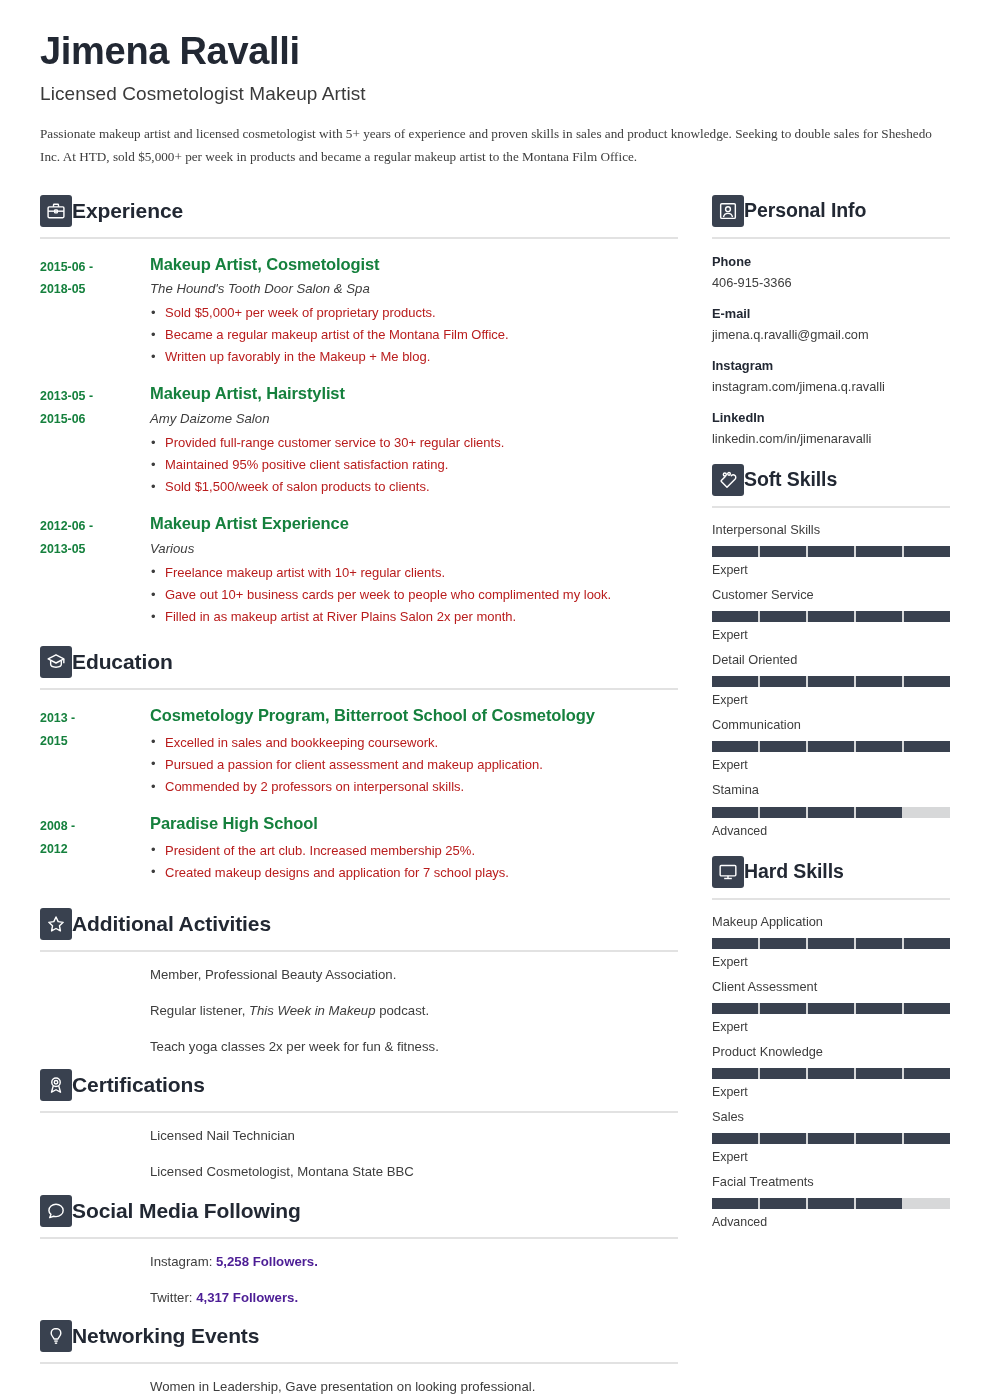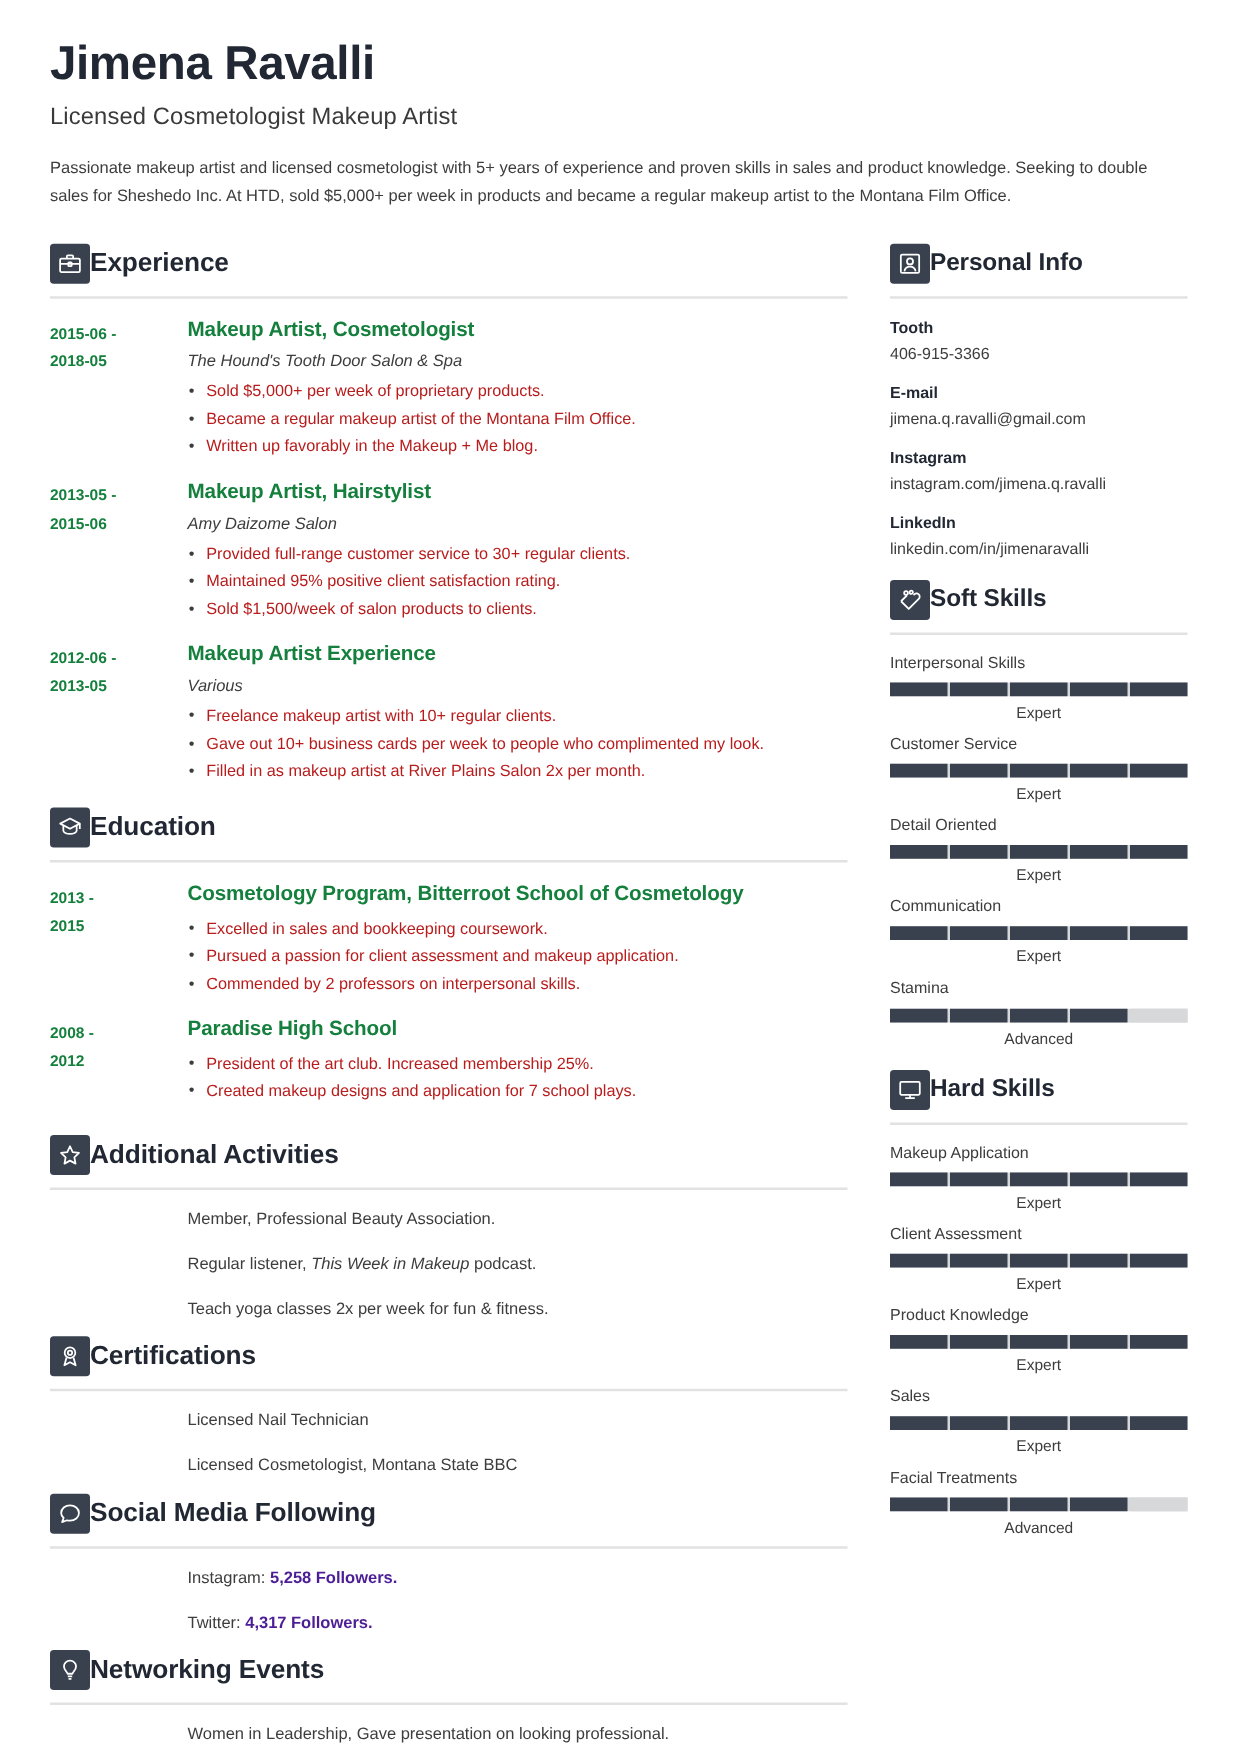--- a/index.html
+++ b/index.html
@@ -37,20 +37,21 @@
     font-weight: normal;
     margin-top: 10px;
     letter-spacing: 0.1px;
   }
   .summary {
     font-size: 13.2px;
     line-height: 1.78;
     color: #3d3d3d;
     margin-top: 17px;
     max-width: 912px;
+    font-family: Liberation Serif, serif;
   }
 
   
   .columns {
     display: flex;
     margin-top: 22px;
     align-items: flex-start;
   }
   .col-left { width: 638px; flex: 0 0 638px; }
   .col-gap  { width: 34px; flex: 0 0 34px; }
@@ -183,21 +184,21 @@
   }
   .skill-seg {
     flex: 1 1 0;
     height: 100%;
     background: #d7d8d9;
   }
   .skill-seg.on { background: #39414f; }
   .skill-level {
     font-size: 12.4px;
     color: #3d3d3d;
-    text-align: center;
+    text-align: left;
     margin-top: 6px;
   }
 </style>
 </head>
 <body>
 
 <div class="page">
 
   <div>
     <h1 class="name">Jimena Ravalli</h1>
@@ -380,21 +381,21 @@
               <rect x="3.2" y="3.2" width="17.6" height="17.6" rx="1.4"></rect>
               <circle cx="12" cy="9.8" r="2.9"></circle>
               <path d="M6.6 19.4c.5-2.9 2.8-4.6 5.4-4.6s4.9 1.7 5.4 4.6"></path>
             </svg>
           </span>
           <span class="sec-title">Personal Info</span>
         </div>
         <div class="sec-rule"></div>
         <div class="pi-block">
             <div class="pi-item">
-              <div class="pi-label">Tooth</div>
+              <div class="pi-label">Phone</div>
               <div class="pi-value">406-915-3366</div>
             </div>
             <div class="pi-item">
               <div class="pi-label">E-mail</div>
               <div class="pi-value">jimena.q.ravalli@gmail.com</div>
             </div>
             <div class="pi-item">
               <div class="pi-label">Instagram</div>
               <div class="pi-value">instagram.com/jimena.q.ravalli</div>
             </div>

